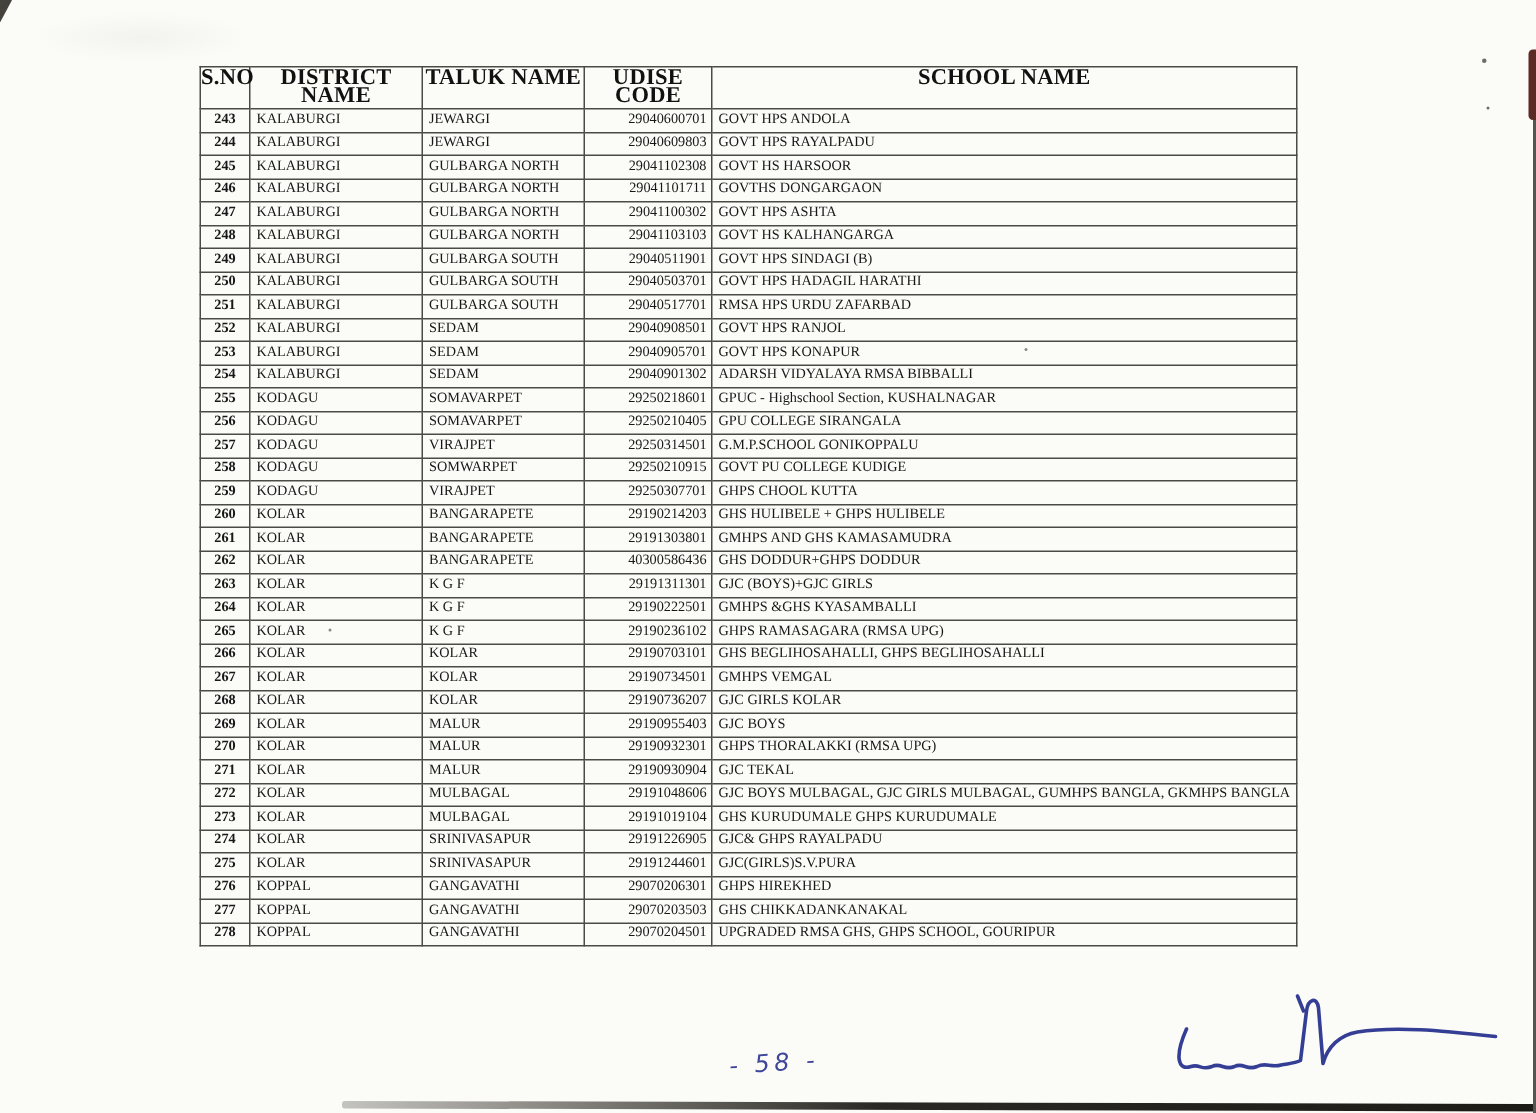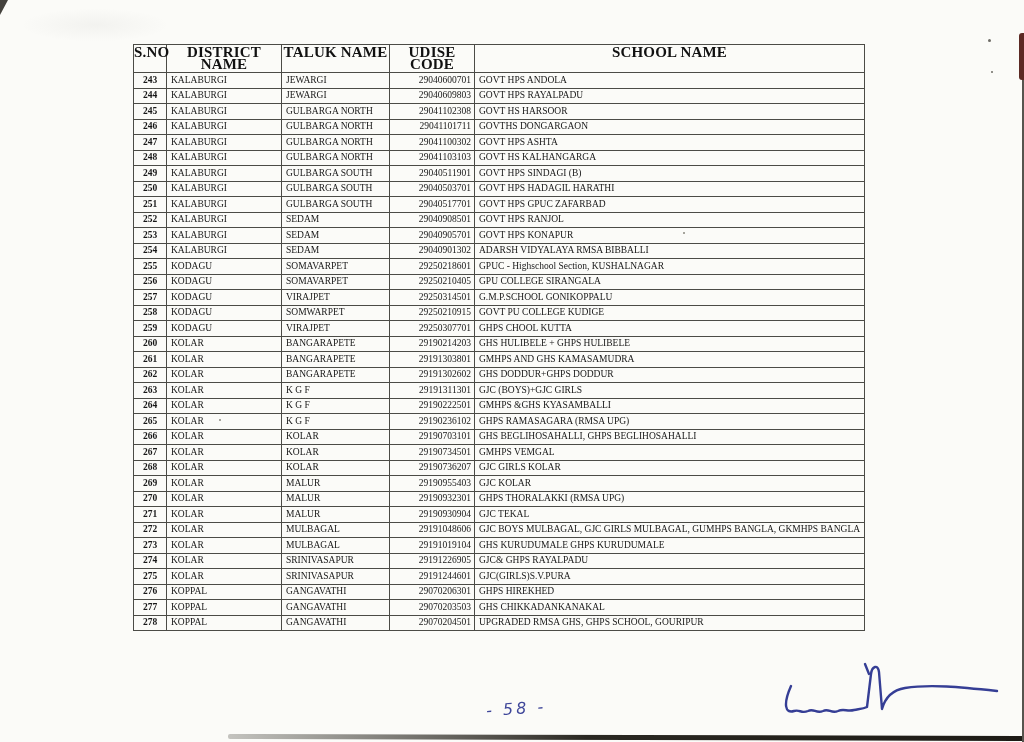--- a/index.html
+++ b/index.html
@@ -164,21 +164,21 @@
         <td class="c-district">KALABURGI</td>
         <td class="c-taluk">GULBARGA SOUTH</td>
         <td class="c-udise">29040503701</td>
         <td class="c-school">GOVT HPS HADAGIL HARATHI</td>
       </tr>
       <tr>
         <td class="c-sno">251</td>
         <td class="c-district">KALABURGI</td>
         <td class="c-taluk">GULBARGA SOUTH</td>
         <td class="c-udise">29040517701</td>
-        <td class="c-school">GOVT HPS GPUC ZAFARBAD</td>
+        <td class="c-school">RMSA HPS URDU ZAFARBAD</td>
       </tr>
       <tr>
         <td class="c-sno">252</td>
         <td class="c-district">KALABURGI</td>
         <td class="c-taluk">SEDAM</td>
         <td class="c-udise">29040908501</td>
         <td class="c-school">GOVT HPS RANJOL</td>
       </tr>
       <tr>
         <td class="c-sno">253</td>
@@ -240,21 +240,21 @@
         <td class="c-sno">261</td>
         <td class="c-district">KOLAR</td>
         <td class="c-taluk">BANGARAPETE</td>
         <td class="c-udise">29191303801</td>
         <td class="c-school">GMHPS  AND GHS KAMASAMUDRA</td>
       </tr>
       <tr>
         <td class="c-sno">262</td>
         <td class="c-district">KOLAR</td>
         <td class="c-taluk">BANGARAPETE</td>
-        <td class="c-udise">29191302602</td>
+        <td class="c-udise">40300586436</td>
         <td class="c-school">GHS DODDUR+GHPS DODDUR</td>
       </tr>
       <tr>
         <td class="c-sno">263</td>
         <td class="c-district">KOLAR</td>
         <td class="c-taluk">K G F</td>
         <td class="c-udise">29191311301</td>
         <td class="c-school">GJC (BOYS)+GJC  GIRLS</td>
       </tr>
       <tr>
@@ -290,21 +290,21 @@
         <td class="c-district">KOLAR</td>
         <td class="c-taluk">KOLAR</td>
         <td class="c-udise">29190736207</td>
         <td class="c-school">GJC GIRLS KOLAR</td>
       </tr>
       <tr>
         <td class="c-sno">269</td>
         <td class="c-district">KOLAR</td>
         <td class="c-taluk">MALUR</td>
         <td class="c-udise">29190955403</td>
-        <td class="c-school">GJC KOLAR</td>
+        <td class="c-school">GJC BOYS</td>
       </tr>
       <tr>
         <td class="c-sno">270</td>
         <td class="c-district">KOLAR</td>
         <td class="c-taluk">MALUR</td>
         <td class="c-udise">29190932301</td>
         <td class="c-school">GHPS THORALAKKI (RMSA UPG)</td>
       </tr>
       <tr>
         <td class="c-sno">271</td>

